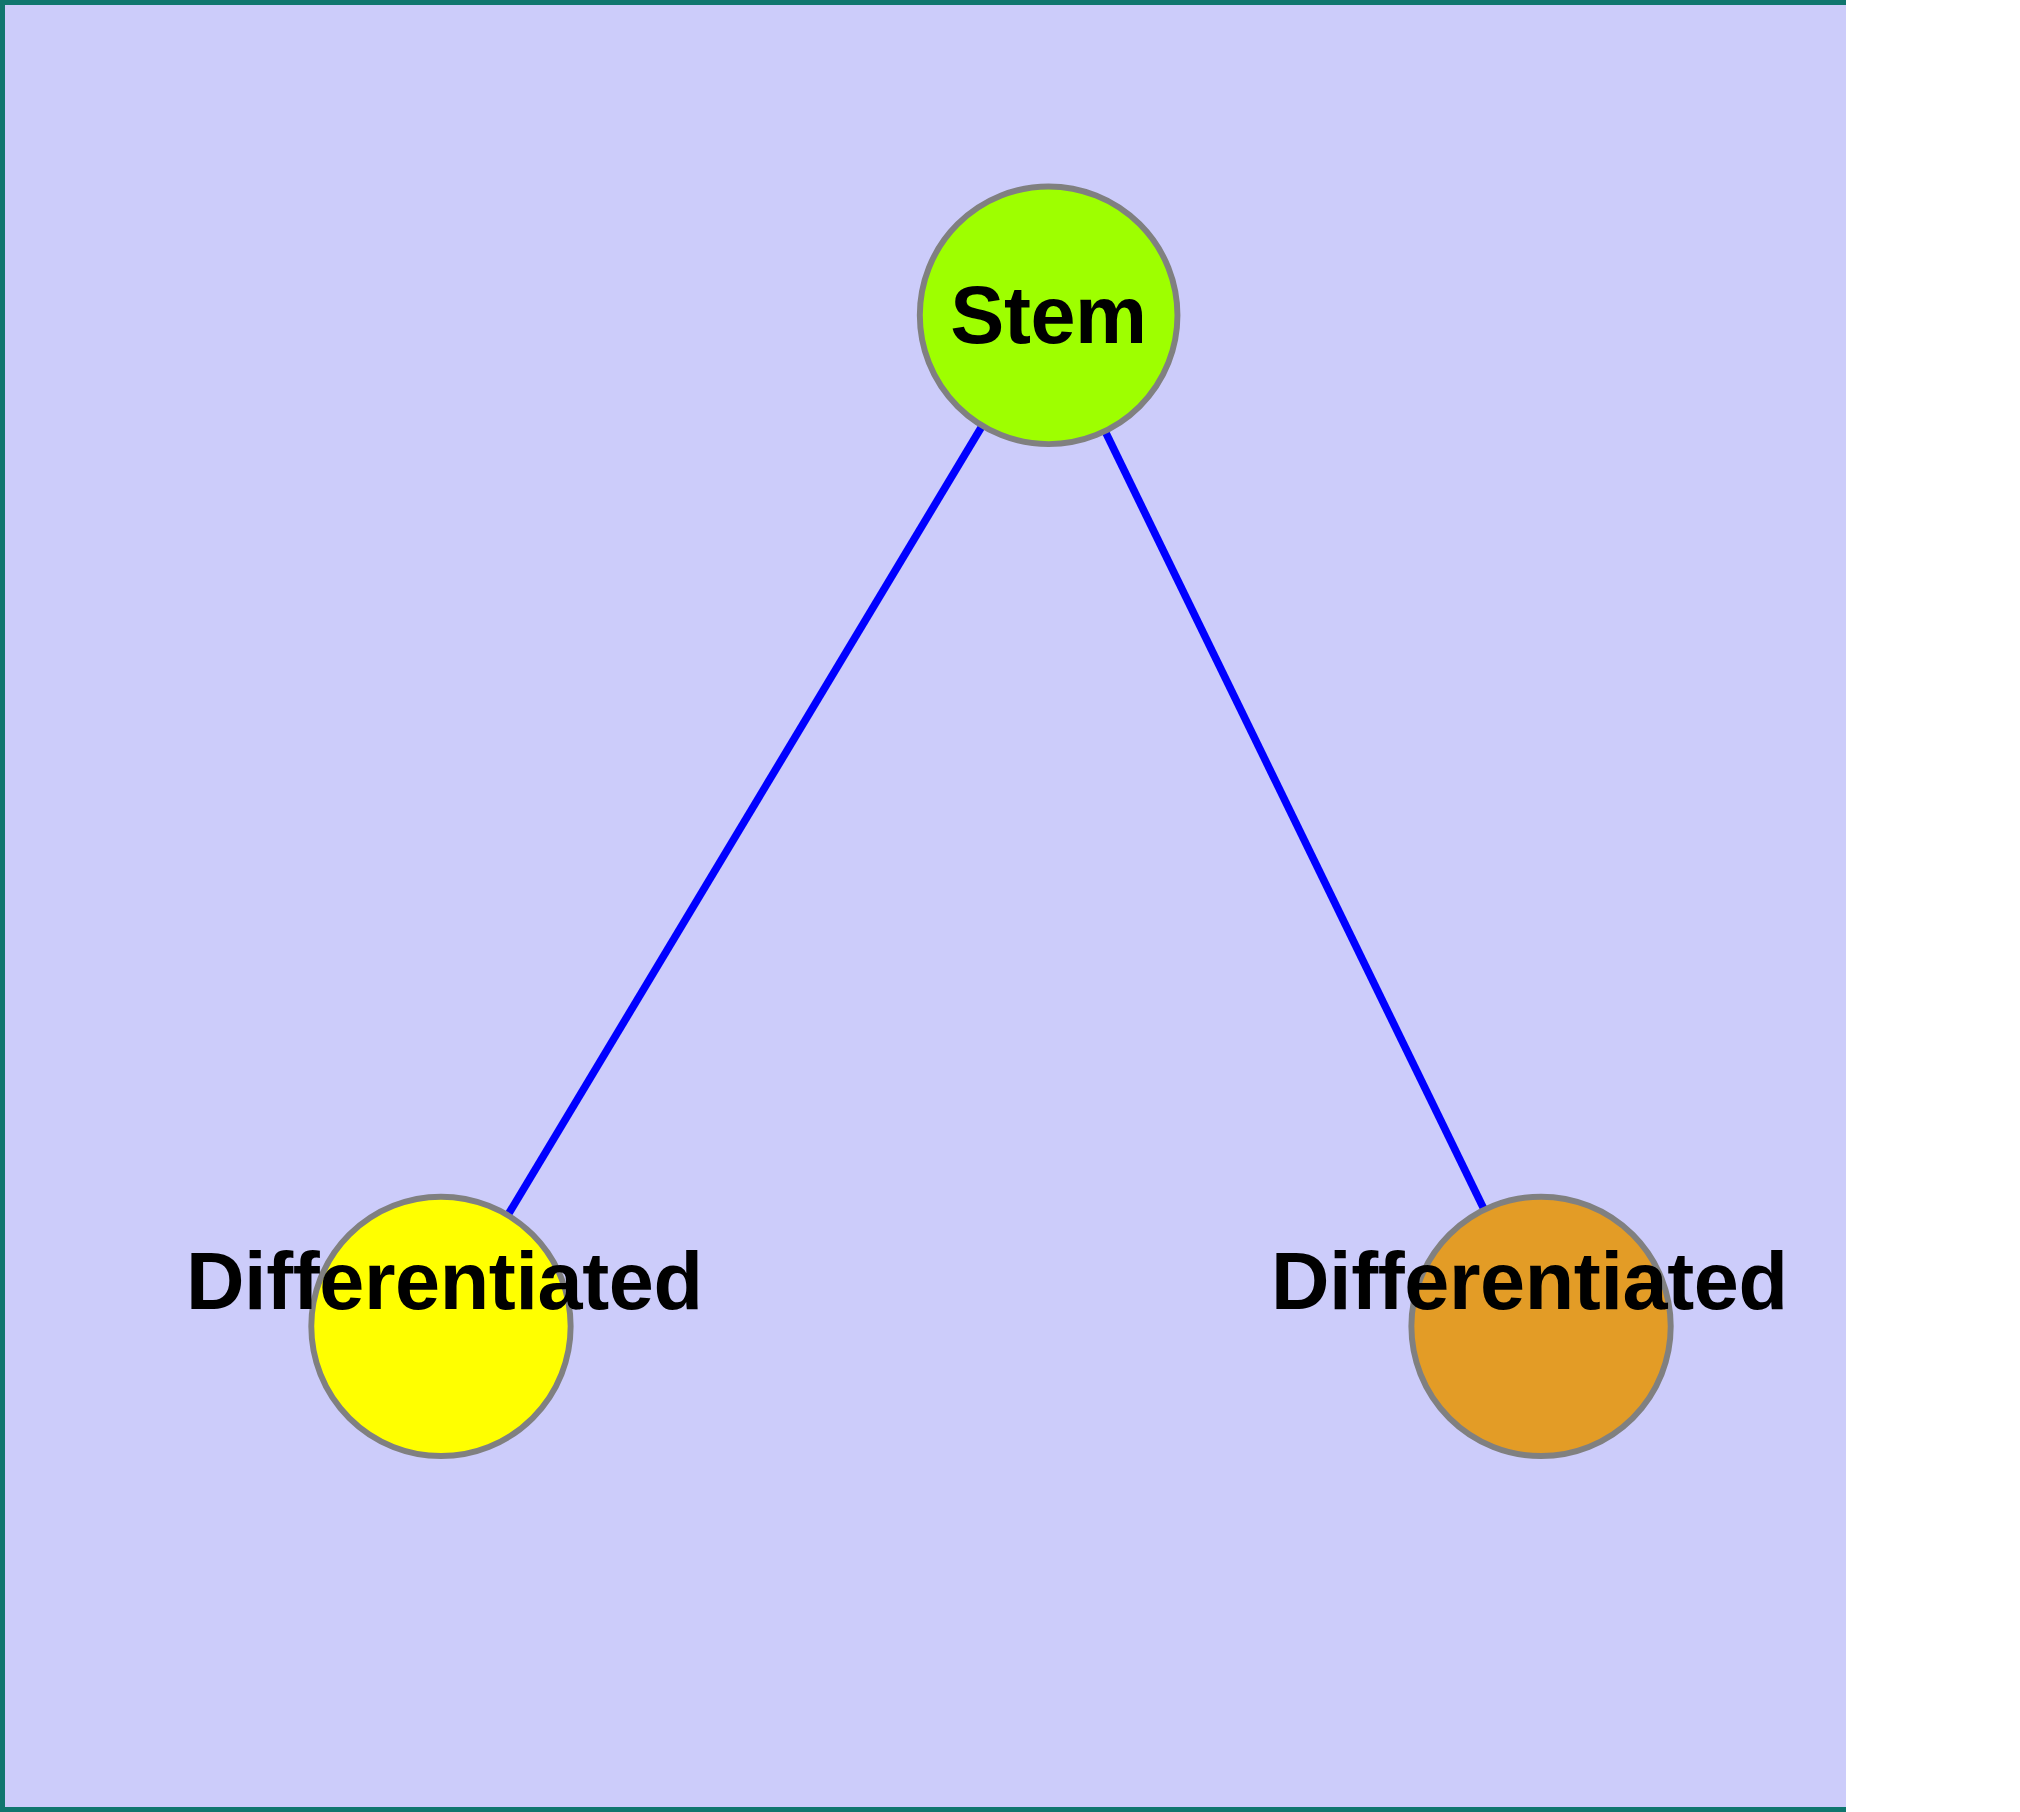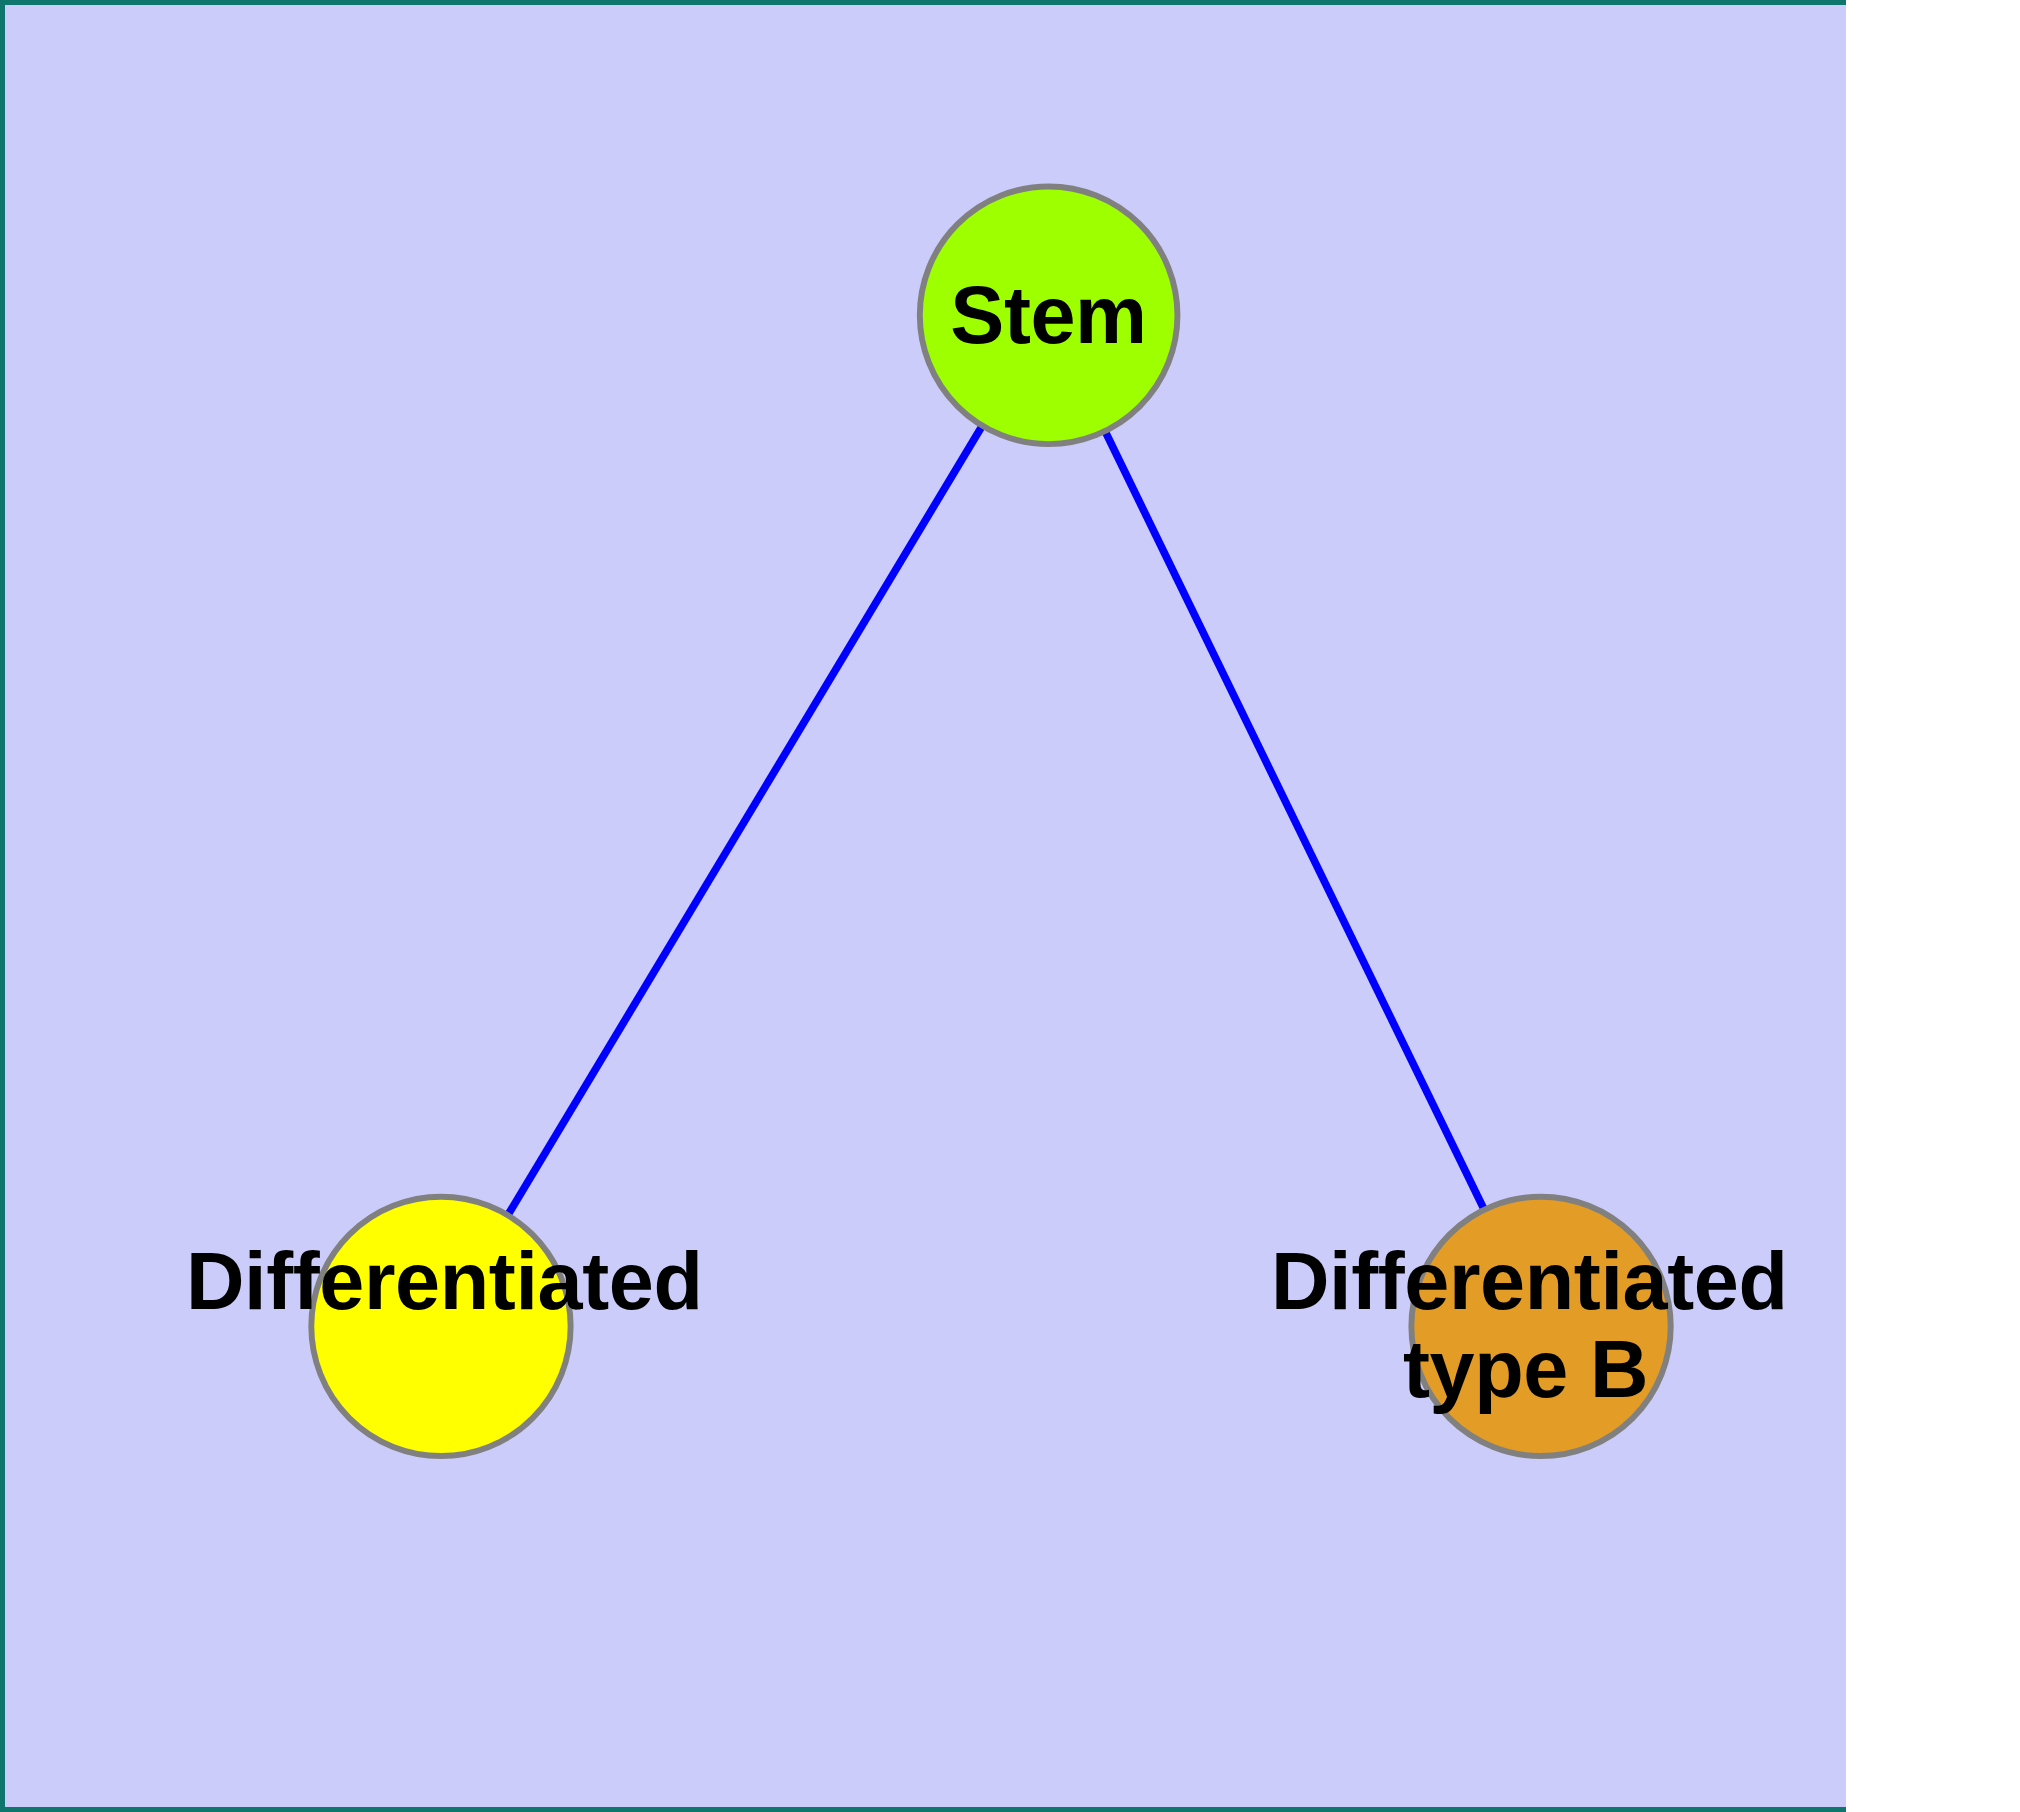--- a/index.html
+++ b/index.html
@@ -74,16 +74,16 @@
       <circle cx="1237" cy="372" r="152" fill="#9eff00" stroke="#808080" stroke-width="7"></circle>
       <circle cx="520" cy="1565" r="153" fill="#ffff00" stroke="#808080" stroke-width="7"></circle>
       <circle cx="1818" cy="1565" r="153" fill="#e39c26" stroke="#808080" stroke-width="7"></circle>
     </g>
   </svg>
 
   <div class="node-label" id="label-stem"><span>Stem</span></div>
 
   <div class="node-label" id="label-diff-a"><span>Differentiated</span><br></div>
 
-  <div class="node-label" id="label-diff-b"><span>Differentiated</span><br><span>type B</span></div>
+  <div class="node-label" id="label-diff-b"><span>Differentiated</span><br></div>
 
 </div>
 
 
 </body></html>

